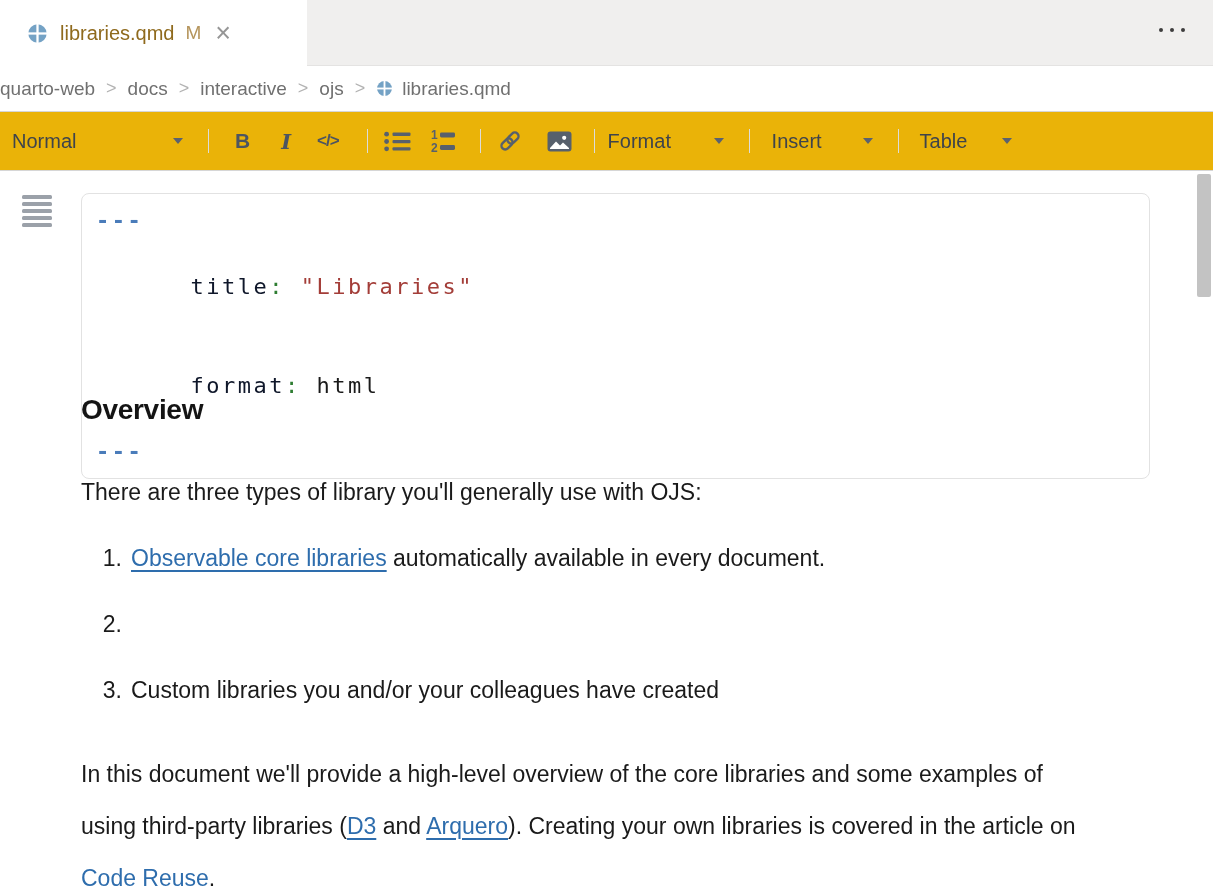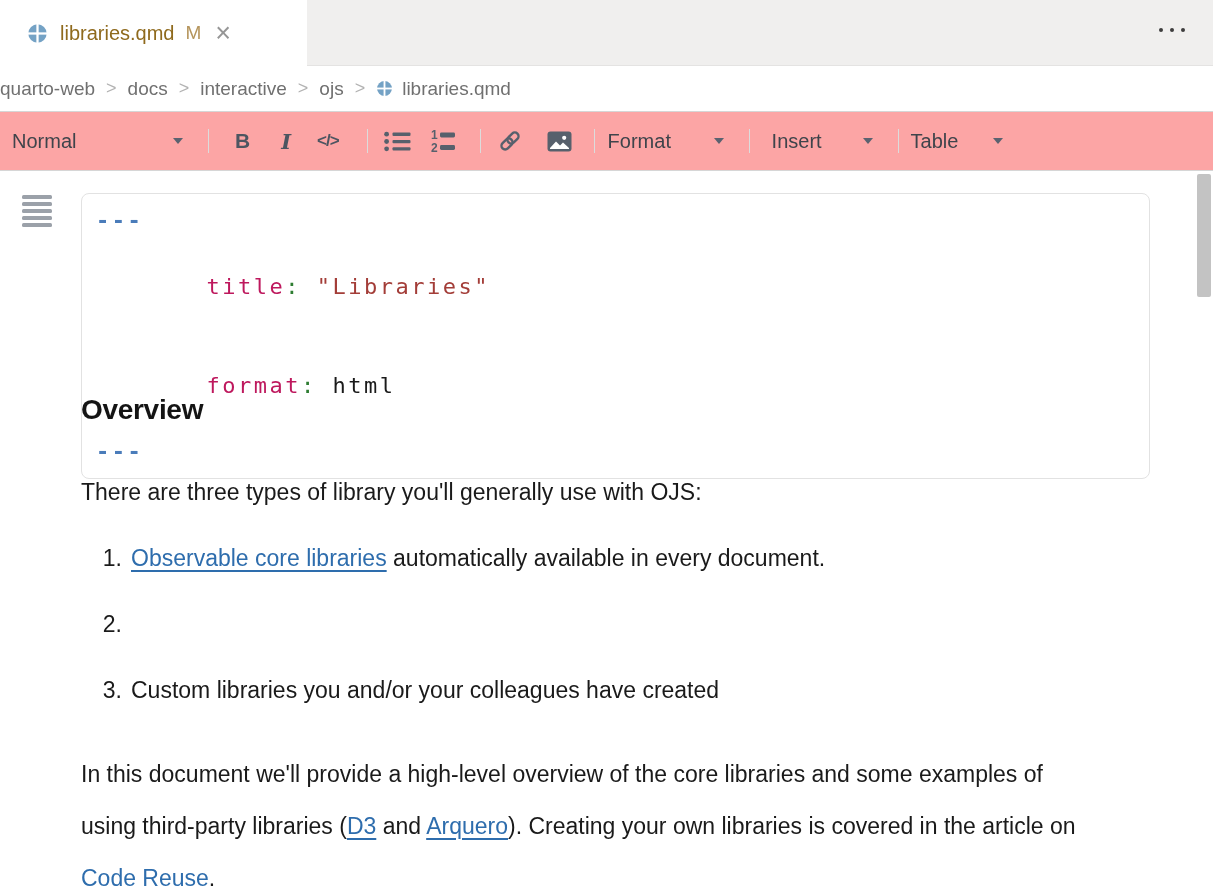--- a/index.html
+++ b/index.html
@@ -23,51 +23,51 @@
   .breadcrumb { position:absolute; left:0; top:66px; width:1213px; height:46px;
                 background:#fff; border-bottom:1px solid #d6d6d6;
                 display:flex; align-items:center; 
                 font-size:19px; color:#707070; }
   .crumb { cursor:pointer; }
   .crumb-sep { color:#b2b2b2; margin:0 11px; font-size:18px; }
   .crumb-file { display:flex; align-items:center; gap:9px; cursor:pointer; }
 
   
   .toolbar { position:absolute; left:0; top:112px; width:1213px; height:59px;
-             background:#fca5a5; border-bottom:1px solid #d6d6d6;
+             background:#eab308; border-bottom:1px solid #d6d6d6;
              display:flex; align-items:center; padding-left:12px; color:#3f444b; }
   .tb-sep { width:1px; height:24px; background:#dcdcdc; }
   .tb-label { font-size:20px; color:#3f444b; }
   .caret { width:0; height:0; border-left:5.5px solid transparent;
            border-right:5.5px solid transparent; border-top:6.5px solid #5a6270; }
   .dd { display:flex; align-items:center; justify-content:space-between; cursor:pointer; }
   .dd-style  { width:171px; }
   .dd-format { width:116px; margin-left:13px; }
   .dd-insert { width:101px; margin-left:22px; }
-  .dd-table  { width:92px;  margin-left:12px; }
+  .dd-table  { width:92px;  margin-left:21px; }
   .tb-btn { cursor:pointer; display:flex; align-items:center; justify-content:center; }
   .btn-bold   { font-size:21px; font-weight:800; color:#4d5561; margin-left:26px; }
   .btn-italic { font-family:"DejaVu Serif","Liberation Serif",serif; font-style:italic;
                 font-size:21px; font-weight:600; color:#4d5561; margin-left:31px; }
   .btn-code   { font-size:17px; font-weight:700; letter-spacing:-1px; color:#4d5561; margin-left:26px; }
   .ml25{margin-left:25px;} .ml22{margin-left:22px;} .ml17{margin-left:17px;}
   .ml16{margin-left:16px;} .ml20{margin-left:20px;} .ml28{margin-left:28px;}
 
   
   .drag-handle { position:absolute; left:22px; top:195px; width:30px; cursor:grab; }
   .drag-handle i { display:block; width:30px; height:4px; background:#9ba1a9;
                    border-radius:1.5px; margin-bottom:3px; }
 
   .yaml-block { position:absolute; left:81px; top:193px; width:1069px;
                 border:1px solid #e2e2e2; border-radius:8px; background:#fff;
                 padding:10px 14px; cursor:text; }
   .code-line { font-family:"DejaVu Sans Mono","Liberation Mono",monospace;
                font-size:22px; line-height:33px; letter-spacing:2.5px; white-space:pre; }
   .y-delim { color:#4a7cba; font-weight:700; }
-  .y-key   { color:#be185d;margin-left:16px; }
+  .y-key   { color:#0f172a; }
   .y-colon { color:#2e7d32; }
   .y-str   { color:#a33d38; }
   .y-plain { color:#1a1a1a; }
 
   .doc-h1 { position:absolute; left:81px; top:394px; font-size:28px; font-weight:700;
             color:#141414; letter-spacing:-0.3px; }
   .doc-p  { font-size:23px; color:#1a1a1a; }
   .p-intro { position:absolute; left:81px; top:479px;text-align:center; }
   .doc-list { position:absolute; left:81px; top:545px; }
   .doc-li { display:flex; margin-bottom:40px; line-height:26px; }

